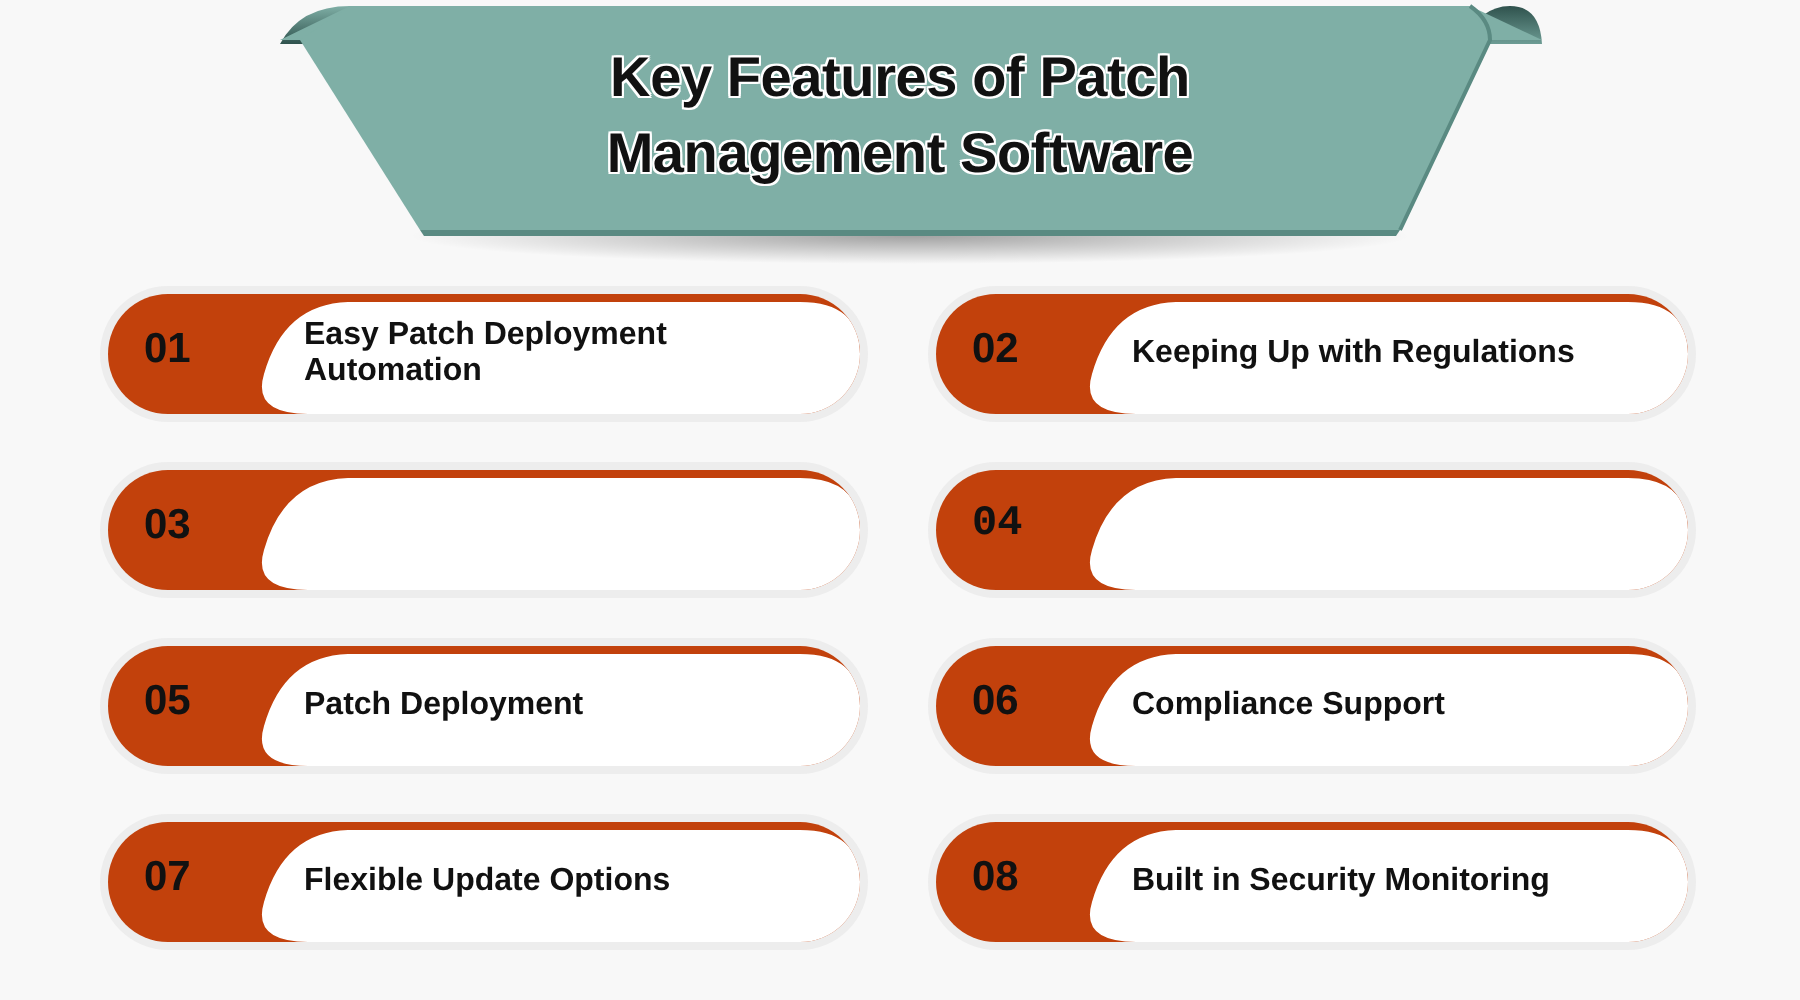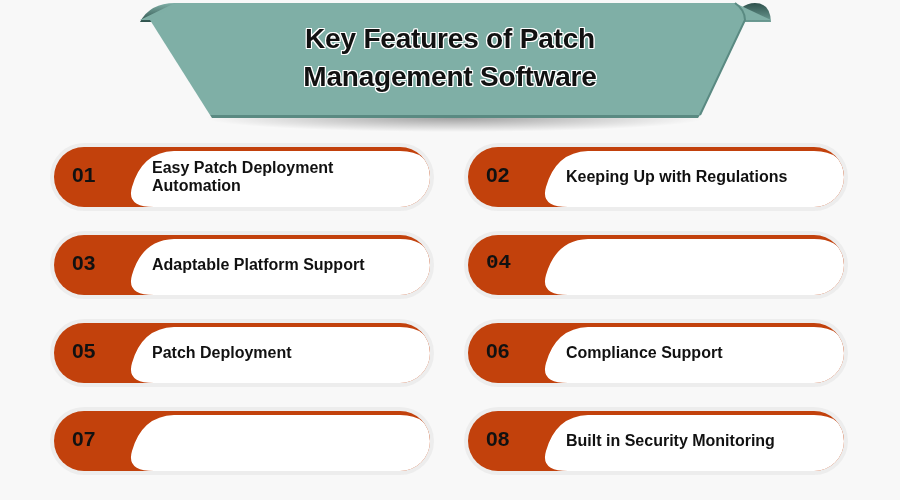--- a/index.html
+++ b/index.html
@@ -62,21 +62,20 @@
     <div class="num">02</div>
     <div class="label">Keeping Up with Regulations</div>
   </div>
 </div>
 <div class="card" style="left:50px;top:231px;">
   <div class="card-inner">
     <svg class="card-white" viewBox="0 0 376 60">
         <path d="M100 60 Q72 60 78 40 Q88 5 120 4 L346 4 Q376 4 376 30 L376 60 Z" fill="#fff"></path>
       </svg>
     <div class="num">03</div>
-    <div class="label">Adaptable Platform Support</div>
   </div>
 </div>
 <div class="card" style="left:464px;top:231px;font-family:Liberation Mono, monospace;">
   <div class="card-inner">
     <svg class="card-white" viewBox="0 0 376 60">
         <path d="M100 60 Q72 60 78 40 Q88 5 120 4 L346 4 Q376 4 376 30 L376 60 Z" fill="#fff"></path>
       </svg>
     <div class="num">04</div>
   </div>
 </div>
@@ -97,20 +96,21 @@
     <div class="num">06</div>
     <div class="label">Compliance Support</div>
   </div>
 </div>
 <div class="card" style="left:50px;top:407px;">
   <div class="card-inner">
     <svg class="card-white" viewBox="0 0 376 60">
         <path d="M100 60 Q72 60 78 40 Q88 5 120 4 L346 4 Q376 4 376 30 L376 60 Z" fill="#fff"></path>
       </svg>
     <div class="num">07</div>
+    <div class="label">Flexible Update Options</div>
   </div>
 </div>
 <div class="card" style="left:464px;top:407px;">
   <div class="card-inner">
     <svg class="card-white" viewBox="0 0 376 60">
         <path d="M100 60 Q72 60 78 40 Q88 5 120 4 L346 4 Q376 4 376 30 L376 60 Z" fill="#fff"></path>
       </svg>
     <div class="num">08</div>
     <div class="label">Built in Security Monitoring</div>
   </div>

